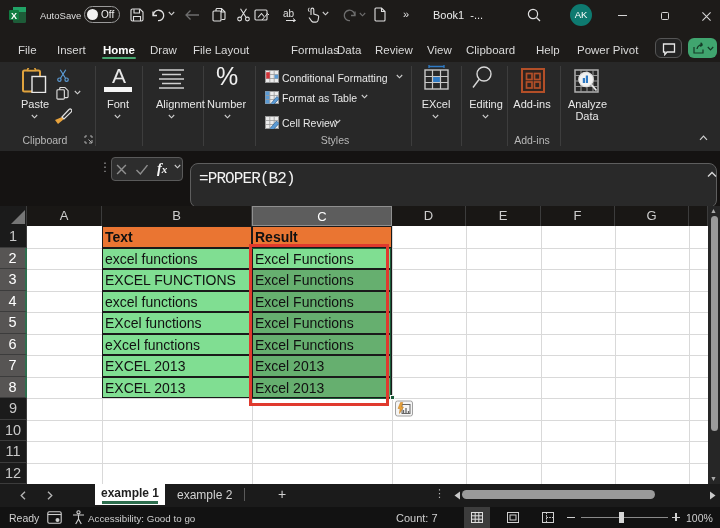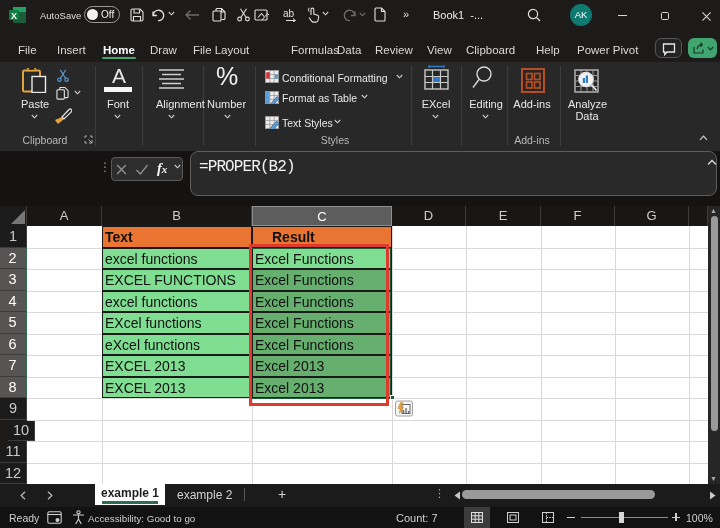--- a/index.html
+++ b/index.html
@@ -225,21 +225,21 @@
   </svg>
   <div class="srow" style="left:282px;top:30px;">Format as Table</div>
   <svg class="chev" style="left:361px;top:32px;" width="7" height="5" viewBox="0 0 7 5">
       <path d="M0.8 1 L3.5 3.8 L6.2 1" fill="none" stroke="#cfcfcf" stroke-width="1.1"></path>
     </svg>
   <svg class="abs" style="left:265px;top:54px;" width="14" height="13" viewBox="0 0 14 13">
     <rect x="0.5" y="0.5" width="13" height="12" fill="#ececec" stroke="#9a9a9a"></rect>
     <path d="M0.5 4.5 H13.5 M0.5 8.5 H13.5 M4.8 0.5 V12.5 M9.2 0.5 V12.5" stroke="#9a9a9a" stroke-width="0.8"></path>
     <path d="M5 12.5 L11.5 5 L14 7.5 L7.5 14.5" fill="#5b9bd5" stroke="#2e5f8f" stroke-width="0.7"></path>
   </svg>
-  <div class="srow" style="left:282px;top:55px;">Text Styles</div>
+  <div class="srow" style="left:282px;top:55px;">Cell Review</div>
   <svg class="chev" style="left:334px;top:57px;" width="7" height="5" viewBox="0 0 7 5">
       <path d="M0.8 1 L3.5 3.8 L6.2 1" fill="none" stroke="#cfcfcf" stroke-width="1.1"></path>
     </svg>
   <div class="glabel" style="left:305px;width:60px;">Styles</div>
 
   <svg class="abs" style="left:424px;top:3px;" width="25" height="25" viewBox="0 0 25 25">
     <path d="M5 1.5 H20 M5 0 V3 M20 0 V3" stroke="#2f7ac4" stroke-width="1.3" fill="none"></path>
     <rect x="1" y="5" width="23" height="19" fill="none" stroke="#c8c8c8" stroke-width="1.4"></rect>
     <rect x="8.5" y="11" width="8" height="7" fill="#2f7ac4"></rect>
     <path d="M1 11.5 H24 M1 17.5 H24 M8.5 5 V24 M16.5 5 V24" stroke="#c8c8c8" stroke-width="1.2"></path>
@@ -294,21 +294,21 @@
       </svg>
     <svg class="abs" style="left:23px;top:6px;" width="14" height="11" viewBox="0 0 12 10" fill="none" stroke="#8f8f8f" stroke-width="1.3">
         <path d="M1 5.5 L4.5 9 L11 1"></path>
       </svg>
     <div class="abs" style="left:45px;top:2px;font-size:14.5px;font-style:italic;color:#f5f5f5;font-family:'Liberation Serif',serif;font-weight:bold;">f<span style="font-size:11px;">x</span></div>
     <svg class="abs" style="left:62px;top:6px;" width="7" height="5" viewBox="0 0 7 5">
         <path d="M0.8 1 L3.5 3.8 L6.2 1" fill="none" stroke="#cfcfcf" stroke-width="1.1"></path>
       </svg>
   </div>
 
-  <div class="abs" style="left:190px;top:0;width:527px;height:45px;background:#292929;border:1px solid #5e5e5e;border-radius:8px;">
+  <div class="abs" style="left:190px;top:12px;width:527px;height:45px;background:#292929;border:1px solid #5e5e5e;border-radius:8px;">
     <div class="abs" style="left:8px;top:5.5px;font-size:16px;color:#f2f2f2;font-family:'Liberation Mono',monospace;letter-spacing:-0.9px;">=PROPER(B2)</div>
     <svg class="abs" style="left:516px;top:7px;" width="10" height="7" viewBox="0 0 10 7">
         <path d="M1 5.5 L5 1.5 L9 5.5" fill="none" stroke="#d8d8d8" stroke-width="1.4"></path>
       </svg>
   </div>
 </div>
 
 <div class="abs" id="grid" style="left:0;top:206px;width:720px;height:278px;background:#1d1b19;overflow:hidden;">
   <div class="abs" style="left:27px;top:20px;width:681px;height:258px;background:#ffffff;"></div>
   <div class="abs" style="left:0;top:0;width:708px;height:20px;background:#1b1b1b;"></div>
@@ -326,21 +326,21 @@
     </svg>
   <div class="abs" style="left:0;top:20.0px;width:27px;height:21.5px;background:#1b1b1b;border-right:1px solid #3c3c3c;border-bottom:1px solid #3c3c3c;color:#c9c9c9;font-size:14.5px;text-align:center;line-height:21.5px;">1</div>
   <div class="abs" style="left:0;top:41.5px;width:27px;height:21.5px;background:#575554;border-right:2px solid #2e6e4e;border-bottom:1px solid #3c3c3c;color:#ffffff;font-size:14.5px;text-align:center;line-height:21.5px;">2</div>
   <div class="abs" style="left:0;top:63.0px;width:27px;height:21.5px;background:#575554;border-right:2px solid #2e6e4e;border-bottom:1px solid #3c3c3c;color:#ffffff;font-size:14.5px;text-align:center;line-height:21.5px;">3</div>
   <div class="abs" style="left:0;top:84.5px;width:27px;height:21.5px;background:#575554;border-right:2px solid #2e6e4e;border-bottom:1px solid #3c3c3c;color:#ffffff;font-size:14.5px;text-align:center;line-height:21.5px;">4</div>
   <div class="abs" style="left:0;top:106.0px;width:27px;height:21.5px;background:#575554;border-right:2px solid #2e6e4e;border-bottom:1px solid #3c3c3c;color:#ffffff;font-size:14.5px;text-align:center;line-height:21.5px;">5</div>
   <div class="abs" style="left:0;top:127.5px;width:27px;height:21.5px;background:#575554;border-right:2px solid #2e6e4e;border-bottom:1px solid #3c3c3c;color:#ffffff;font-size:14.5px;text-align:center;line-height:21.5px;">6</div>
   <div class="abs" style="left:0;top:149.0px;width:27px;height:21.5px;background:#575554;border-right:2px solid #2e6e4e;border-bottom:1px solid #3c3c3c;color:#ffffff;font-size:14.5px;text-align:center;line-height:21.5px;">7</div>
   <div class="abs" style="left:0;top:170.5px;width:27px;height:21.5px;background:#575554;border-right:2px solid #2e6e4e;border-bottom:1px solid #3c3c3c;color:#ffffff;font-size:14.5px;text-align:center;line-height:21.5px;">8</div>
   <div class="abs" style="left:0;top:192.0px;width:27px;height:21.5px;background:#1b1b1b;border-right:1px solid #3c3c3c;border-bottom:1px solid #3c3c3c;color:#c9c9c9;font-size:14.5px;text-align:center;line-height:21.5px;">9</div>
-  <div class="abs" style="left:0;top:213.5px;width:27px;height:21.5px;background:#1b1b1b;border-right:1px solid #3c3c3c;border-bottom:1px solid #3c3c3c;color:#c9c9c9;font-size:14.5px;text-align:center;line-height:21.5px;margin-left:8px;">10</div>
+  <div class="abs" style="left:0;top:213.5px;width:27px;height:21.5px;background:#1b1b1b;border-right:1px solid #3c3c3c;border-bottom:1px solid #3c3c3c;color:#c9c9c9;font-size:14.5px;text-align:center;line-height:21.5px;">10</div>
   <div class="abs" style="left:0;top:235.0px;width:27px;height:21.5px;background:#1b1b1b;border-right:1px solid #3c3c3c;border-bottom:1px solid #3c3c3c;color:#c9c9c9;font-size:14.5px;text-align:center;line-height:21.5px;">11</div>
   <div class="abs" style="left:0;top:256.5px;width:27px;height:21.5px;background:#1b1b1b;border-right:1px solid #3c3c3c;border-bottom:1px solid #3c3c3c;color:#c9c9c9;font-size:14.5px;text-align:center;line-height:21.5px;">12</div>
   <div class="abs" style="left:102px;top:20px;width:1px;height:258px;background:#d9d9d9;"></div>
   <div class="abs" style="left:252px;top:20px;width:1px;height:258px;background:#d9d9d9;"></div>
   <div class="abs" style="left:392px;top:20px;width:1px;height:258px;background:#d9d9d9;"></div>
   <div class="abs" style="left:466px;top:20px;width:1px;height:258px;background:#d9d9d9;"></div>
   <div class="abs" style="left:541px;top:20px;width:1px;height:258px;background:#d9d9d9;"></div>
   <div class="abs" style="left:615px;top:20px;width:1px;height:258px;background:#d9d9d9;"></div>
   <div class="abs" style="left:689px;top:20px;width:1px;height:258px;background:#d9d9d9;"></div>
   <div class="abs" style="left:708px;top:20px;width:1px;height:258px;background:#d9d9d9;"></div>
@@ -350,21 +350,21 @@
   <div class="abs" style="left:27px;top:106.0px;width:681px;height:1px;background:#d9d9d9;"></div>
   <div class="abs" style="left:27px;top:127.5px;width:681px;height:1px;background:#d9d9d9;"></div>
   <div class="abs" style="left:27px;top:149.0px;width:681px;height:1px;background:#d9d9d9;"></div>
   <div class="abs" style="left:27px;top:170.5px;width:681px;height:1px;background:#d9d9d9;"></div>
   <div class="abs" style="left:27px;top:192.0px;width:681px;height:1px;background:#d9d9d9;"></div>
   <div class="abs" style="left:27px;top:213.5px;width:681px;height:1px;background:#d9d9d9;"></div>
   <div class="abs" style="left:27px;top:235.0px;width:681px;height:1px;background:#d9d9d9;"></div>
   <div class="abs" style="left:27px;top:256.5px;width:681px;height:1px;background:#d9d9d9;"></div>
 
   <div class="abs" style="left:102px;top:20.0px;width:150px;height:21.5px;background:#ea7532;border:1px solid #1a1a1a;font-weight:bold;color:#111;font-size:14px;line-height:20.5px;"><span style="margin-left:2px;">Text</span></div>
-  <div class="abs" style="left:252px;top:20.0px;width:140px;height:21.5px;background:#ea7532;border:1px solid #1a1a1a;font-weight:bold;color:#111;font-size:14px;line-height:20.5px;"><span style="margin-left:19px;">Result</span></div>
+  <div class="abs" style="left:252px;top:20.0px;width:140px;height:21.5px;background:#ea7532;border:1px solid #1a1a1a;font-weight:bold;color:#111;font-size:14px;line-height:20.5px;"><span style="margin-left:2px;">Result</span></div>
   <div class="abs" style="left:102px;top:41.5px;width:150px;height:21.5px;background:#80de92;border:1px solid #1a1a1a;color:#111;font-size:14px;line-height:20.5px;"><span style="margin-left:2px;">excel functions</span></div>
   <div class="abs" style="left:252px;top:41.5px;width:140px;height:21.5px;background:#80de92;border:1px solid #1a1a1a;color:#111;font-size:14px;line-height:20.5px;"><span style="margin-left:2px;">Excel Functions</span></div>
   <div class="abs" style="left:102px;top:63.0px;width:150px;height:21.5px;background:#80de92;border:1px solid #1a1a1a;color:#111;font-size:14px;line-height:20.5px;"><span style="margin-left:2px;">EXCEL FUNCTIONS</span></div>
   <div class="abs" style="left:252px;top:63.0px;width:140px;height:21.5px;background:#66af6f;border:1px solid #1a1a1a;color:#111;font-size:14px;line-height:20.5px;"><span style="margin-left:2px;">Excel Functions</span></div>
   <div class="abs" style="left:102px;top:84.5px;width:150px;height:21.5px;background:#80de92;border:1px solid #1a1a1a;color:#111;font-size:14px;line-height:20.5px;"><span style="margin-left:2px;">excel functions</span></div>
   <div class="abs" style="left:252px;top:84.5px;width:140px;height:21.5px;background:#66af6f;border:1px solid #1a1a1a;color:#111;font-size:14px;line-height:20.5px;"><span style="margin-left:2px;">Excel Functions</span></div>
   <div class="abs" style="left:102px;top:106.0px;width:150px;height:21.5px;background:#80de92;border:1px solid #1a1a1a;color:#111;font-size:14px;line-height:20.5px;"><span style="margin-left:2px;">EXcel functions</span></div>
   <div class="abs" style="left:252px;top:106.0px;width:140px;height:21.5px;background:#66af6f;border:1px solid #1a1a1a;color:#111;font-size:14px;line-height:20.5px;"><span style="margin-left:2px;">Excel Functions</span></div>
   <div class="abs" style="left:102px;top:127.5px;width:150px;height:21.5px;background:#80de92;border:1px solid #1a1a1a;color:#111;font-size:14px;line-height:20.5px;"><span style="margin-left:2px;">eXcel functions</span></div>
   <div class="abs" style="left:252px;top:127.5px;width:140px;height:21.5px;background:#66af6f;border:1px solid #1a1a1a;color:#111;font-size:14px;line-height:20.5px;"><span style="margin-left:2px;">Excel Functions</span></div>

